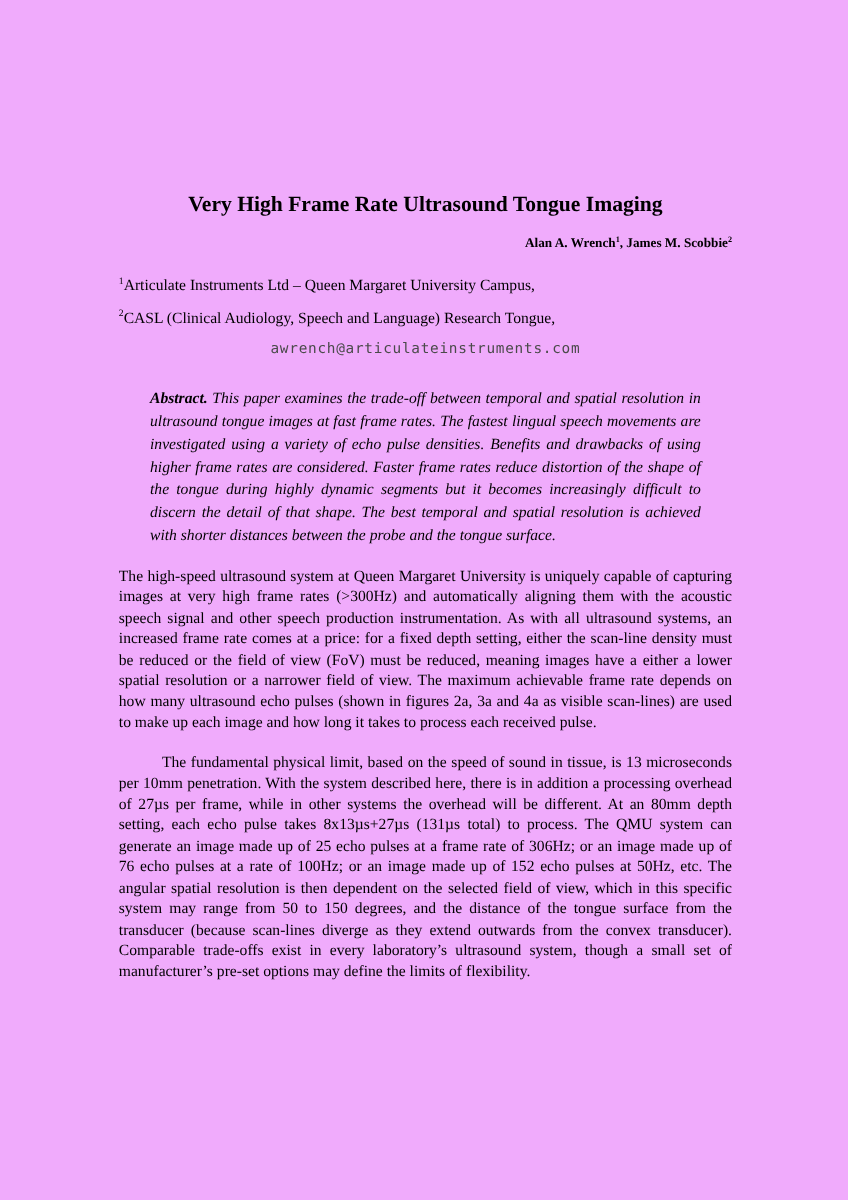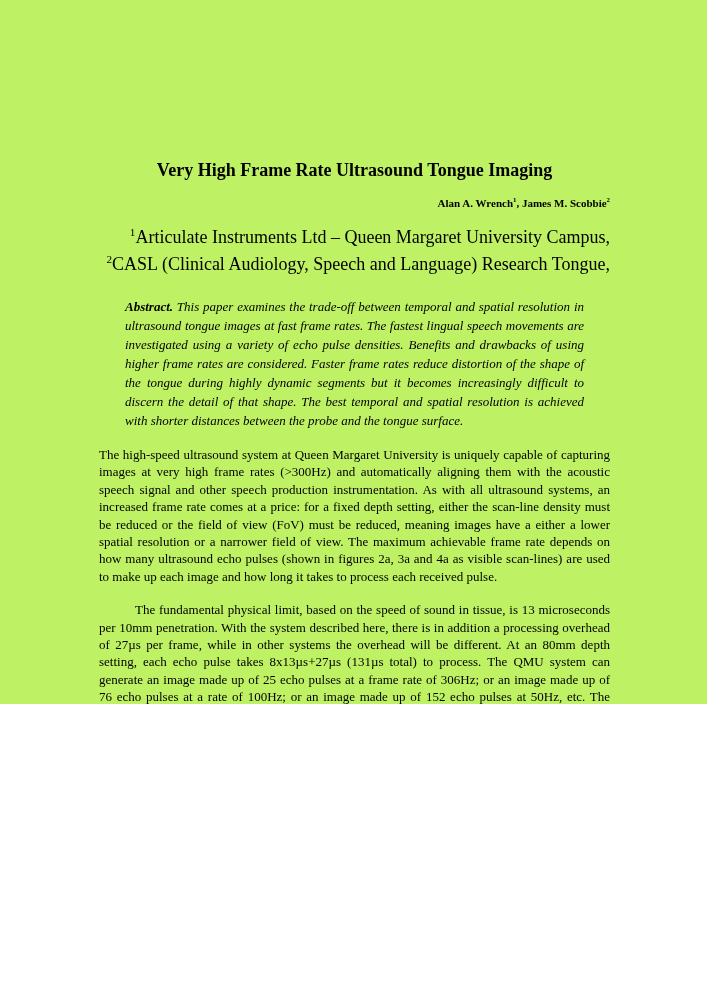--- a/index.html
+++ b/index.html
@@ -3,22 +3,22 @@
 <meta charset="utf-8">
 <style>
   html, body {
     margin: 0;
     padding: 0;
     background: #ffffff;
   }
   .page {
     position: relative;
     width: 707px;
-    height: 704px;
-    background: #bef264;
+    height: 1000px;
+    background: #f0abfc;
     box-sizing: border-box;
     padding: 158px 97px 0 99px;
     font-family: "Liberation Serif", serif;
     color: #000000;
     overflow: hidden;
   }
   .title {
     margin: 0;
     font-size: 18px;
     font-weight: bold;
@@ -31,22 +31,22 @@
     font-weight: bold;
     text-align: right;
     line-height: 19px;
   }
   sup {
     font-size: 62%;
     vertical-align: super;
     line-height: 0;
   }
   .affiliation {
-    font-size: 18px;
-    text-align: right;
+    font-size: 13px;
+    text-align: left;
     line-height: 17px;
   }
   .affil-1 { margin-top: 16px; }
   .affil-2 { margin-top: 10px; }
   .email {
     margin-top: 10px;
     font-family: "DejaVu Sans Mono", monospace;
     font-size: 12px;
     letter-spacing: 0.6px;
     text-align: center;
@@ -88,20 +88,21 @@
   <div class="authors"><span>Alan A. Wrench</span><sup>1</sup><span>, </span><span>James M. Scobbie</span><sup>2</sup></div>
 
   <div class="affiliation affil-1">
     <div><sup>1</sup><span>Articulate Instruments Ltd – Queen Margaret University Campus,</span></div>
   </div>
 
   <div class="affiliation affil-2">
     <div><sup>2</sup><span>CASL (Clinical Audiology, Speech and Language) Research Tongue,</span></div>
   </div>
 
+  <div class="email">awrench@articulateinstruments.com</div>
 
   <p class="abstract"><span class="abs-label">Abstract.</span> <span>This paper examines the trade-off between temporal and spatial resolution in ultrasound tongue images at fast frame rates. The fastest lingual speech movements are investigated using a variety of echo pulse densities. Benefits and drawbacks of using higher frame rates are considered. Faster frame rates reduce distortion of the shape of the tongue during highly dynamic segments but it becomes increasingly difficult to discern the detail of that shape. The best temporal and spatial resolution is achieved with shorter distances between the probe and the tongue surface.</span></p>
 
 
   <p class="body-para para-first">The high-speed ultrasound system at Queen Margaret University is uniquely capable of capturing images at very high frame rates (&gt;300Hz) and automatically aligning them with the acoustic speech signal and other speech production instrumentation. As with all ultrasound systems, an increased frame rate comes at a price: for a fixed depth setting, either the scan-line density must be reduced or the field of view (FoV) must be reduced, meaning images have a either a lower spatial resolution or a narrower field of view. The maximum achievable frame rate depends on how many ultrasound echo pulses (shown in figures 2a, 3a and 4a as visible scan-lines) are used to make up each image and how long it takes to process each received pulse.</p>
 
   <p class="body-para para-indent">The fundamental physical limit, based on the speed of sound in tissue, is 13 microseconds per 10mm penetration. With the system described here, there is in addition a processing overhead of 27µs per frame, while in other systems the overhead will be different. At an 80mm depth setting, each echo pulse takes 8x13µs+27µs (131µs total) to process. The QMU system can generate an image made up of 25 echo pulses at a frame rate of 306Hz; or an image made up of 76 echo pulses at a rate of 100Hz; or an image made up of 152 echo pulses at 50Hz, etc. The angular spatial resolution is then dependent on the selected field of view, which in this specific system may range from 50 to 150 degrees, and the distance of the tongue surface from the transducer (because scan-lines diverge as they extend outwards from the convex transducer). Comparable trade-offs exist in every laboratory’s ultrasound system, though a small set of manufacturer’s pre-set options may define the limits of flexibility.</p>
 
 </div>
 

